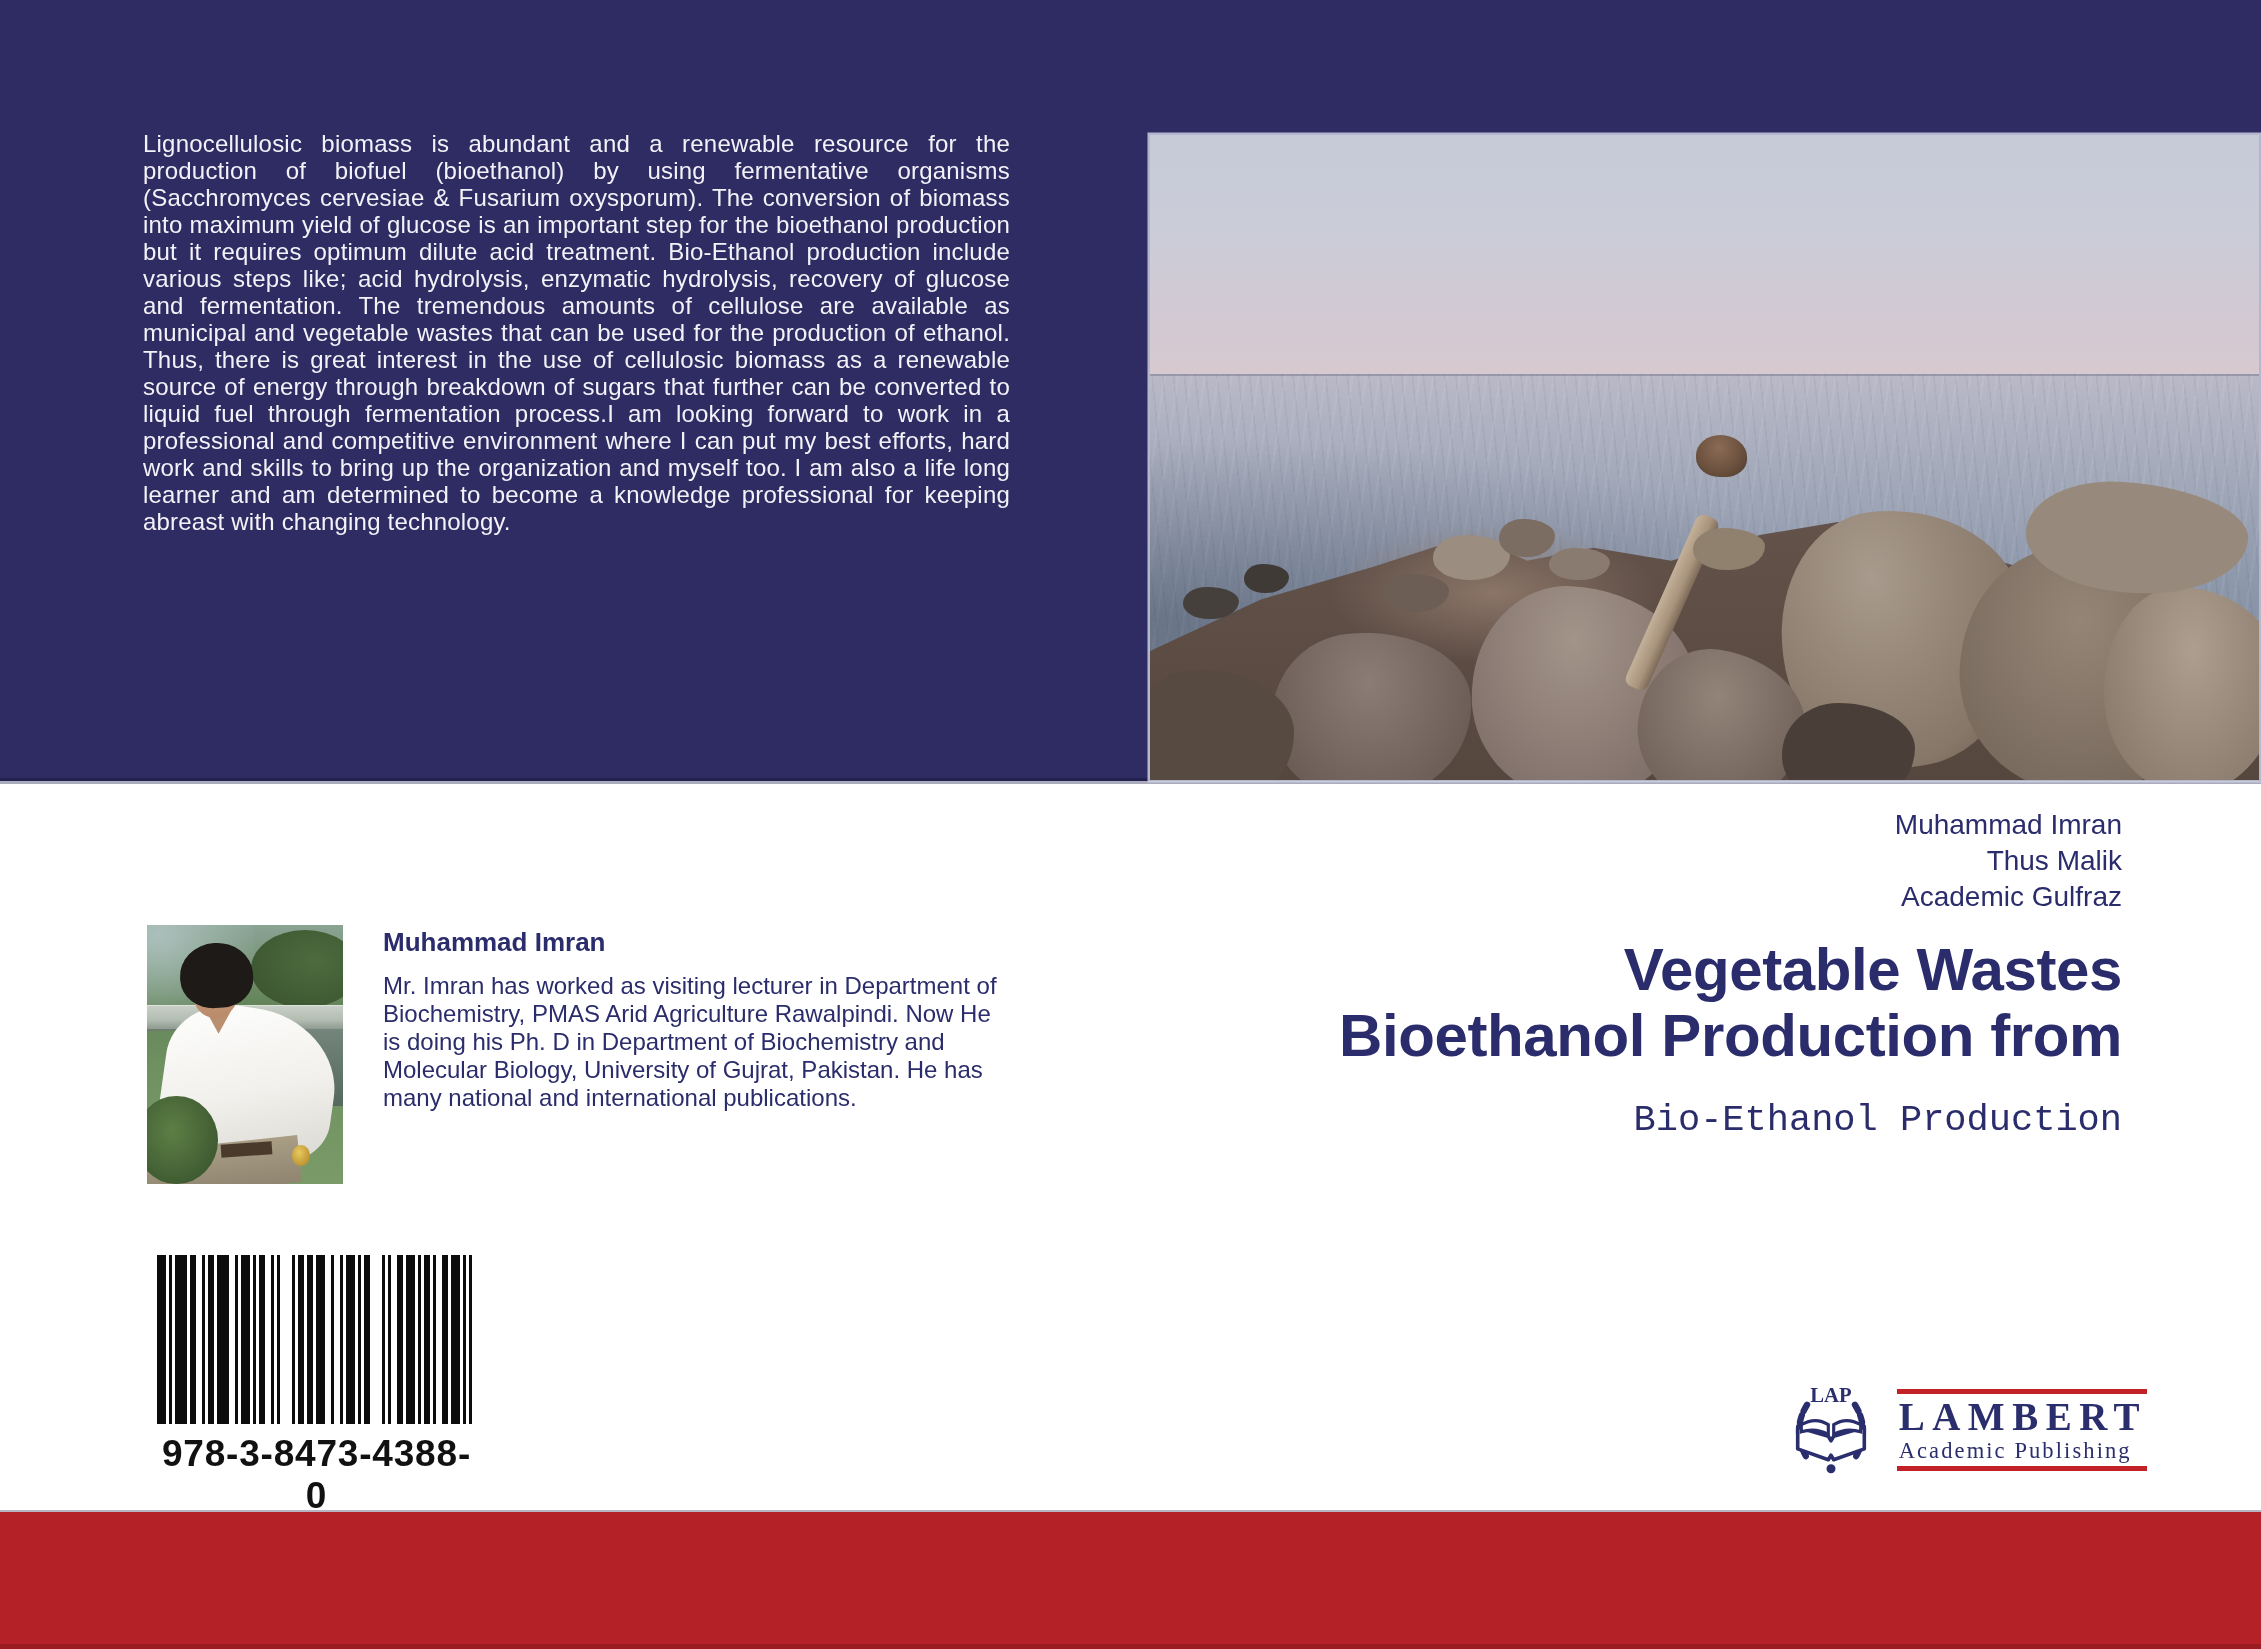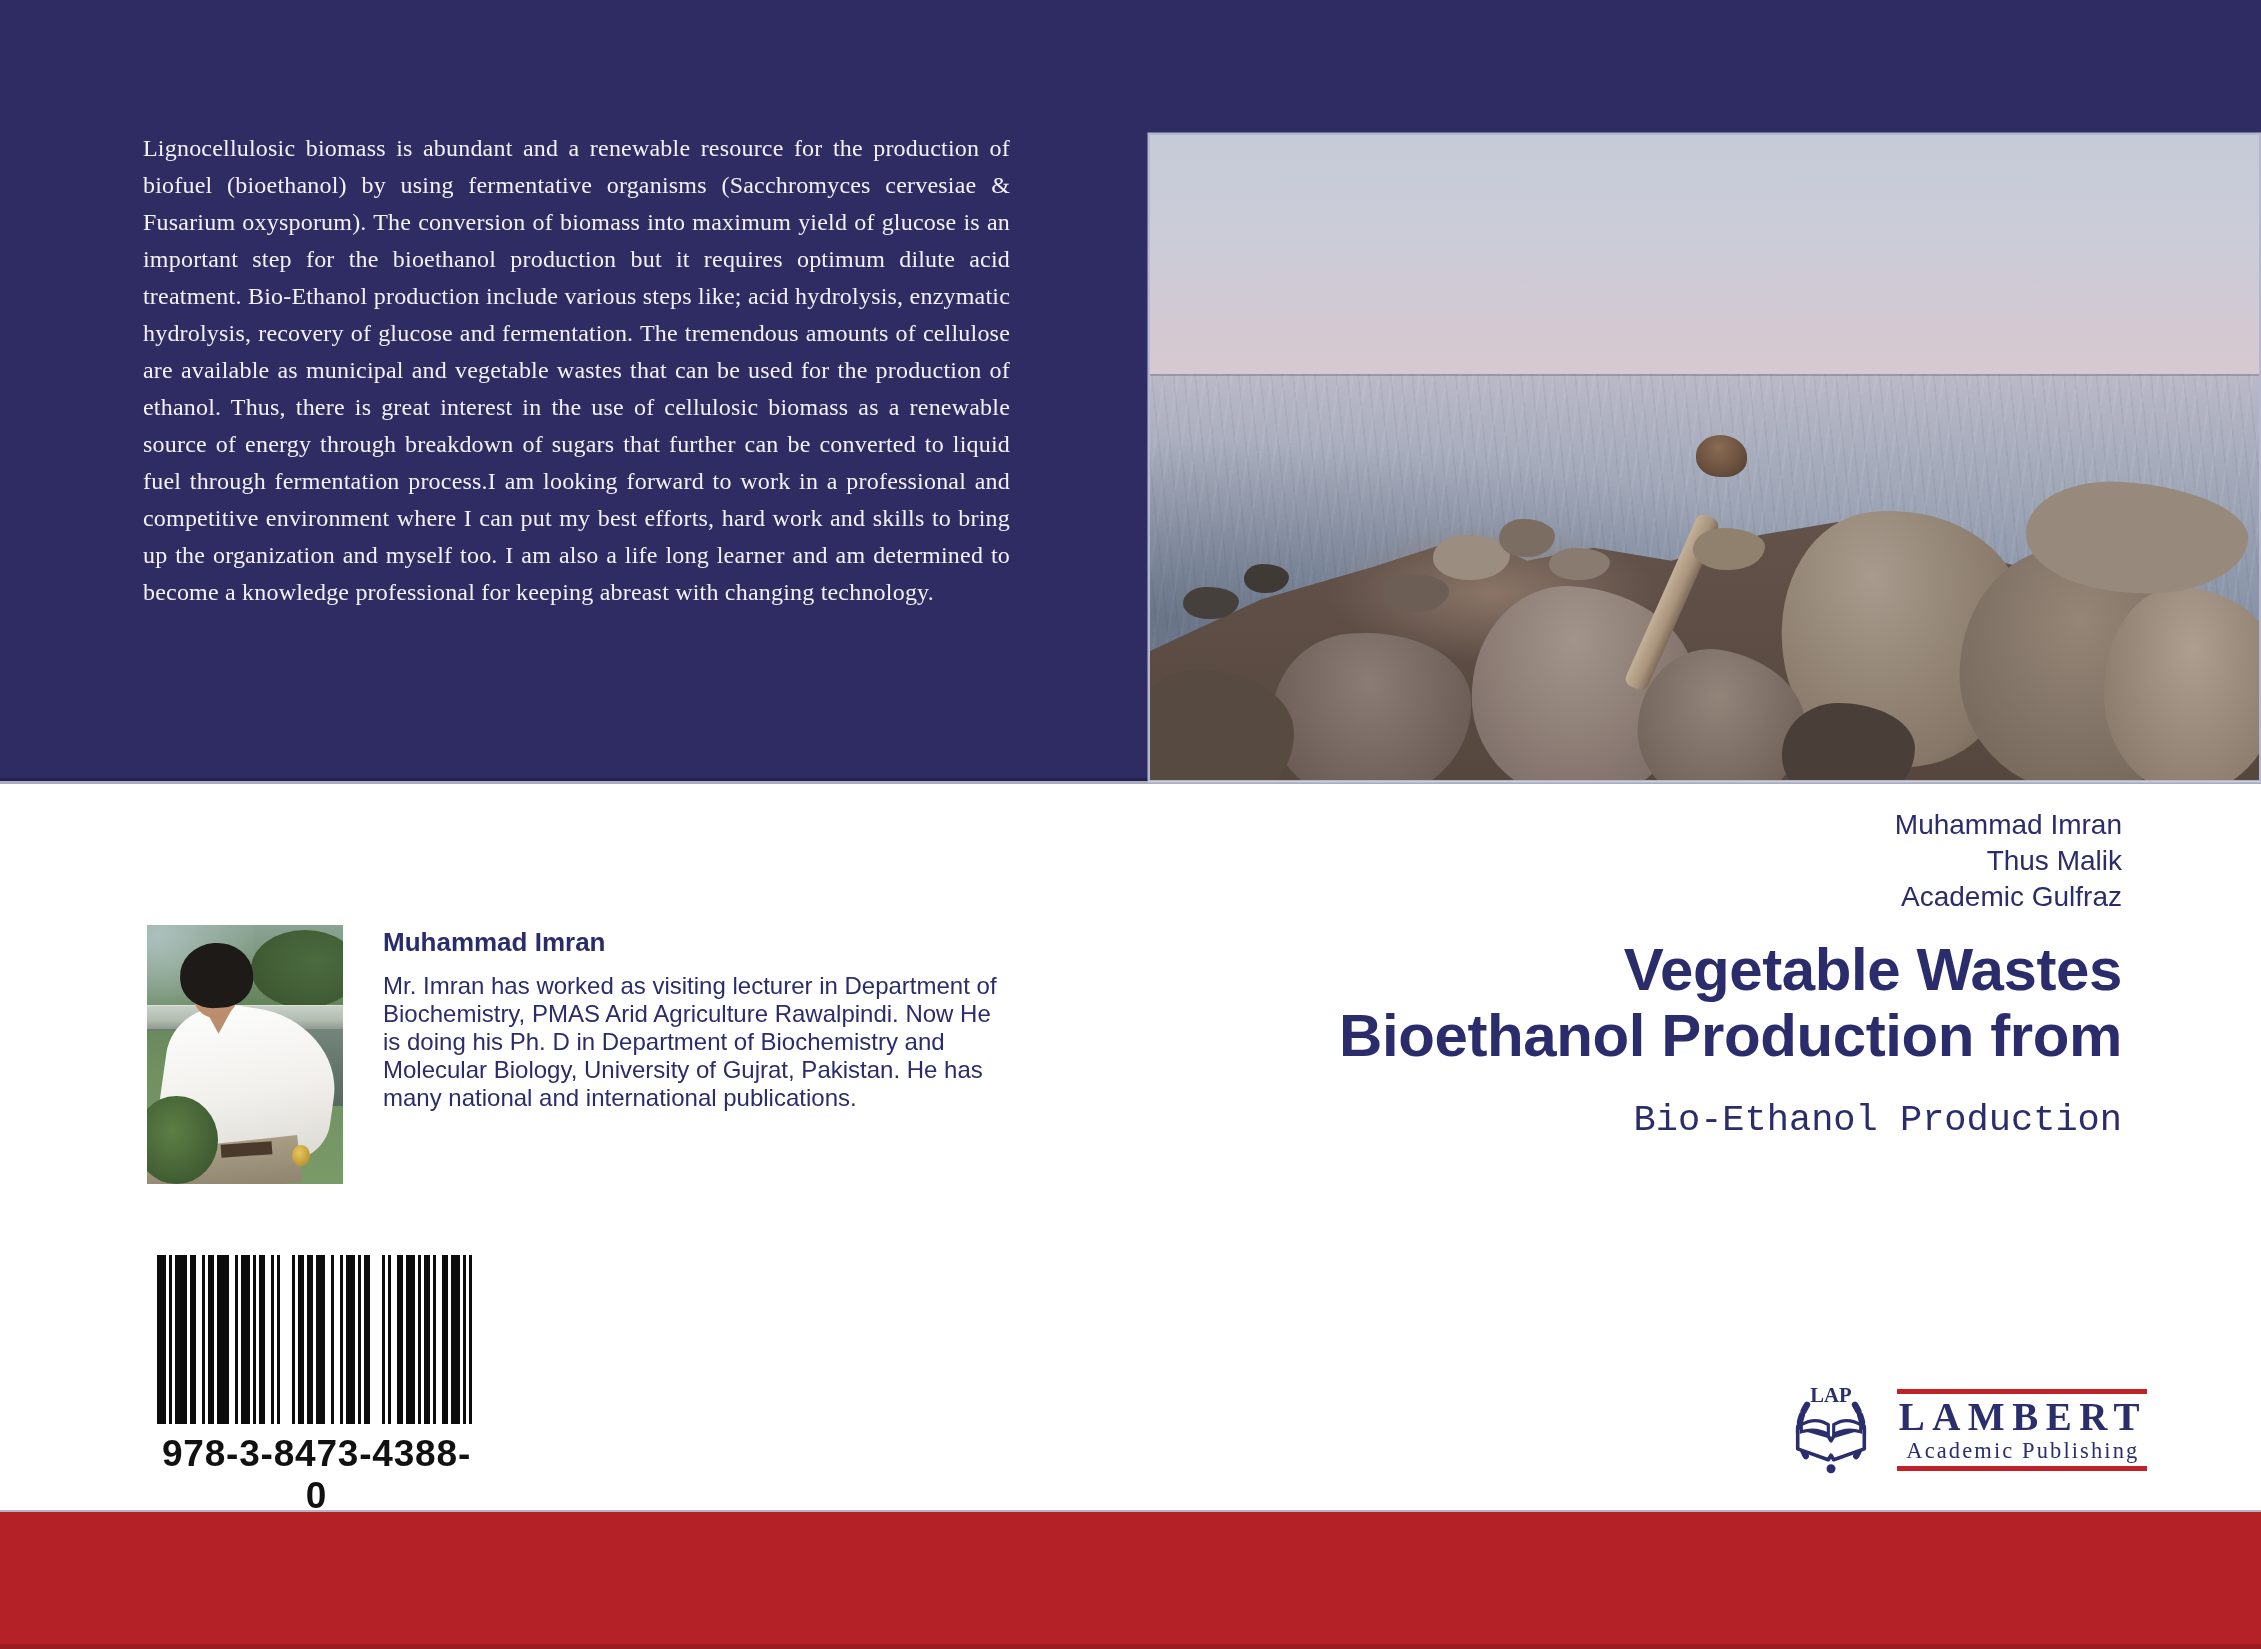--- a/index.html
+++ b/index.html
@@ -8,21 +8,21 @@
     font-family:"Liberation Sans","DejaVu Sans",sans-serif;overflow:hidden;
   }
   [data-interactable]{box-sizing:border-box;}
 
   
   .navy-panel{position:absolute;left:0;top:0;width:2261px;height:781px;
     background:#2f2c63;border-bottom:3.3px solid #232050;}
   .navy-panel:after{content:"";position:absolute;left:0;bottom:-5.8px;width:100%;height:2.5px;background:#aaabbc;}
 
   .blurb{position:absolute;left:143px;top:130px;width:867px;
-    color:#f3f2f8;font-size:24px;line-height:37px;text-align:justify;letter-spacing:0.2px;font-family:Liberation Serif, serif;}
+    color:#f3f2f8;font-size:24px;line-height:27px;text-align:justify;letter-spacing:0.2px;}
 
   
   .photo{position:absolute;left:1150px;top:135px;width:1109px;height:645px;overflow:hidden;
     box-shadow:0 0 0 2.5px rgba(205,208,225,.85);}
   .ph-sky{position:absolute;left:0;top:0;width:100%;height:40%;
     background:linear-gradient(180deg,#c6cbd8 0%,#cbccd8 40%,#d3c9d2 75%,#d9c9cf 100%);}
   .ph-water{position:absolute;left:0;top:37%;width:100%;height:63%;
     background:linear-gradient(180deg,#bab9c8 0%,#a4aaba 24%,#8e99ac 50%,#7b889c 76%,#66748a 100%);}
   .ph-water:before{content:"";position:absolute;inset:0;
     background:
@@ -112,21 +112,21 @@
     color:#111;font-size:37px;font-weight:bold;letter-spacing:0.8px;}
 
   
   .logo{position:absolute;left:1786px;top:1380px;width:353px;height:100px;display:flex;align-items:center;}
   .logo-book{width:90px;height:100px;flex:0 0 auto;}
   .logo-text{flex:1;margin-left:21px;display:flex;flex-direction:column;}
   .logo-rule{height:5px;background:#c32128;width:100%;}
   .logo-name{font-family:"Liberation Serif","DejaVu Serif",serif;font-weight:bold;
     color:#2b2e6d;font-size:39px;letter-spacing:7.5px;line-height:42px;margin:1.7px 0 0 1.7px;white-space:nowrap;}
   .logo-tag{font-family:"Liberation Serif","DejaVu Serif",serif;color:#2b2e6d;
-    font-size:22.5px;letter-spacing:2.1px;line-height:25px;margin:0 0 3.3px 1.7px;white-space:nowrap;text-align:center;}
+    font-size:22.5px;letter-spacing:2.1px;line-height:25px;margin:0 0 3.3px 1.7px;white-space:nowrap;}
 
   
   .red-bar{position:absolute;left:0;bottom:0;width:2261px;height:140px;background:#b42127;
     border-top:2.5px solid #b7b5c4;}
   .red-bar:after{content:"";position:absolute;left:0;bottom:0;width:100%;height:5.8px;background:#9a1c21;}
 </style>
 </head>
 <body>
 
 <div class="page" data-interactable="false">

